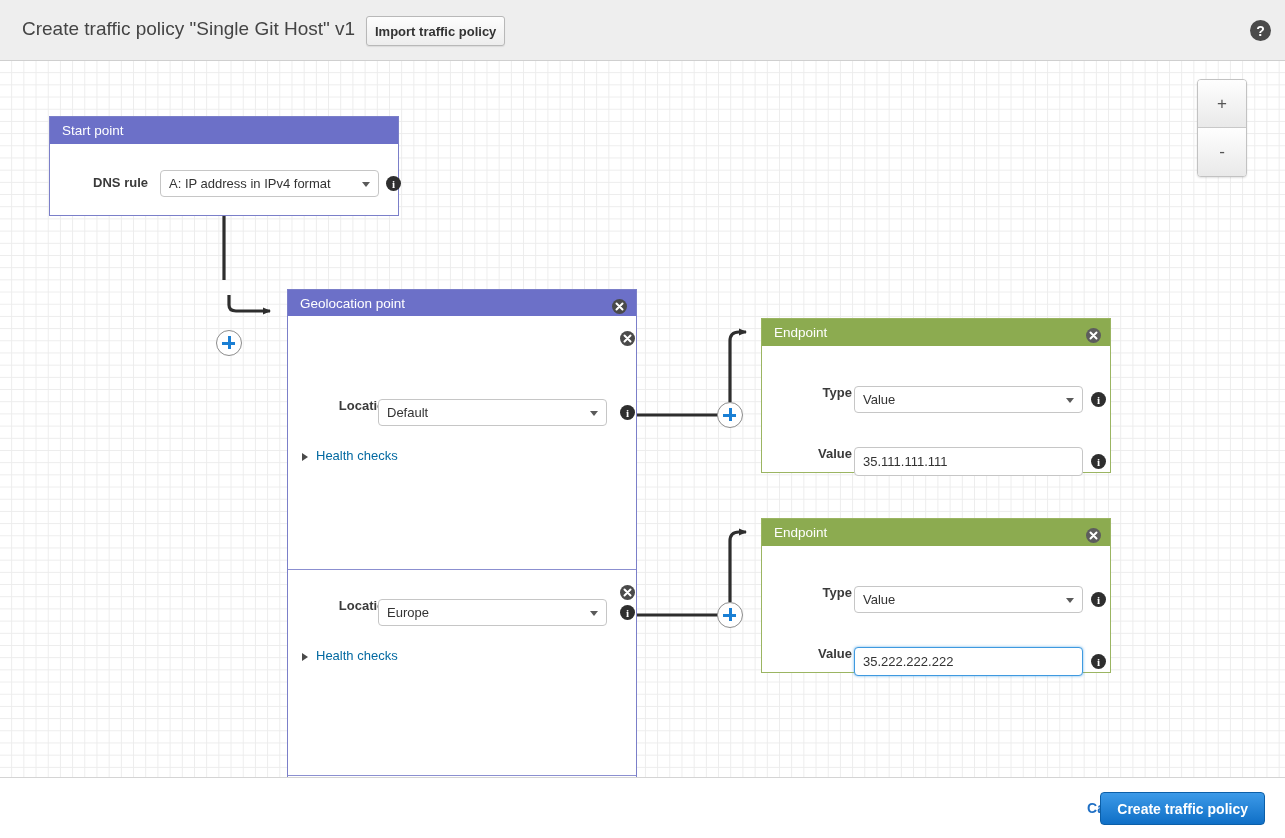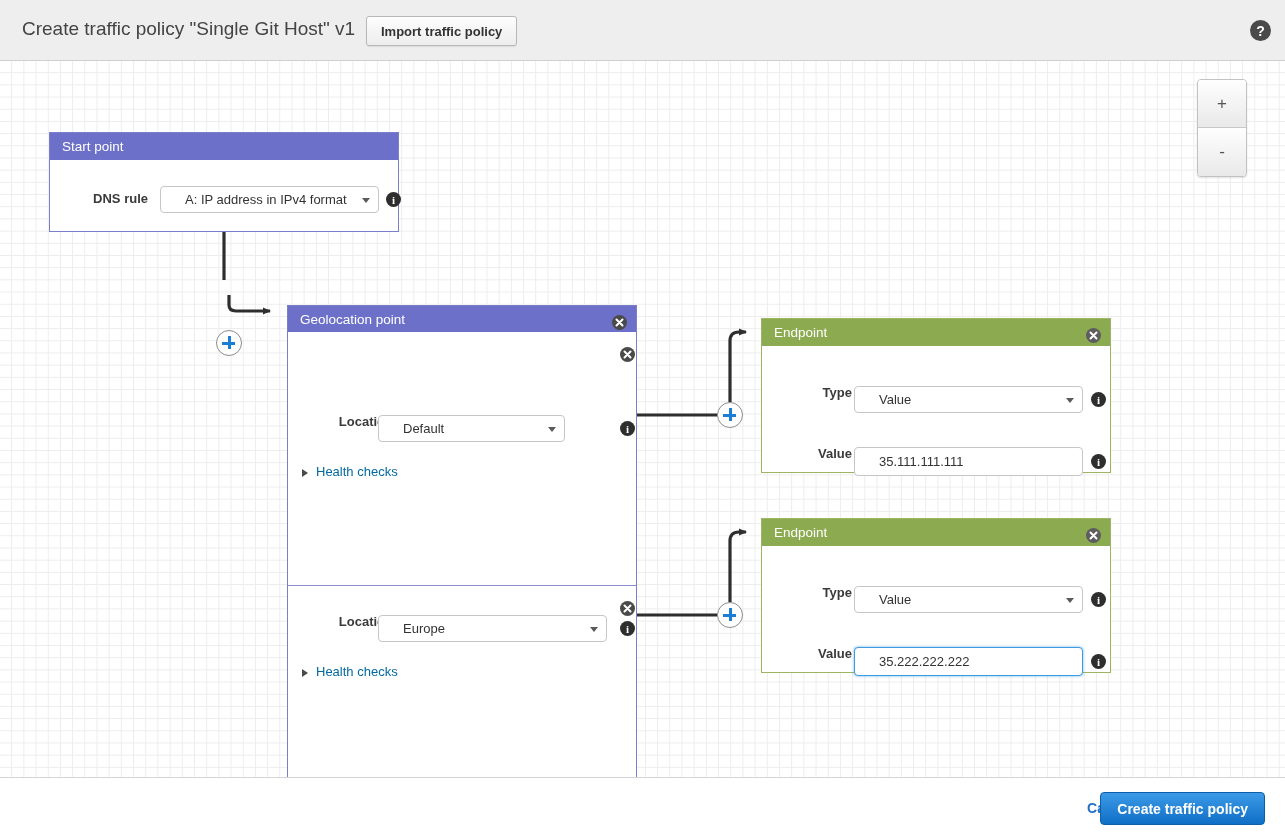--- a/index.html
+++ b/index.html
@@ -30,21 +30,21 @@
     position: absolute;
     left: 22px; top: 18px;
     font-size: 19px;
     color: #444444;
     white-space: nowrap;
   }
   #import-btn {
     position: absolute;
     left: 366px; top: 16px;
     height: 30px;
-    padding: 0 14px;
+    padding: 0 8px;
     font-family: "Liberation Sans", sans-serif;
     font-size: 13px;
     font-weight: bold;
     color: #333333;
     background: linear-gradient(to bottom, #fdfdfd 0%, #ededed 100%);
     border: 1px solid #b8b8b8;
     border-radius: 3px;
     cursor: pointer;
     box-shadow: 0 1px 1px rgba(0,0,0,0.08);
   }
@@ -102,21 +102,21 @@
   }
   #zoom-in-button { border-bottom: 1px solid #c8c8c8; }
 
   
   .card {
     position: absolute;
     background: #ffffff;
     box-sizing: border-box;
     z-index: 3;
   }
-  .card-purple { border: 1px solid #7b7fc9; margin-top: 16px; }
+  .card-purple { border: 1px solid #7b7fc9; }
   .card-green  { border: 1px solid #9bb562; }
 
   .card-head {
     position: relative;
     height: 27px;
     line-height: 27px;
     padding: 0 12px;
     color: #ffffff;
     font-size: 13.5px;
     box-sizing: border-box;
@@ -142,21 +142,21 @@
   .control {
     position: absolute;
     height: 27px;
     box-sizing: border-box;
     border: 1px solid #c6c6c6;
     border-radius: 4px;
     background: #ffffff;
     font-family: "Liberation Sans", sans-serif;
     font-size: 13px;
     color: #333333;
-    padding: 0 24px;
+    padding: 0 8px;
     line-height: 25px;
     white-space: nowrap;
     overflow: hidden;
   }
   .control.focused {
     border: 1px solid #3f9ae0;
     box-shadow: 0 0 3px rgba(63,154,224,0.75);
   }
   .caret {
     position: absolute;
@@ -341,21 +341,21 @@
   <div class="card card-purple" style="left:287px; top:255px; width:350px; height:500px; border-top:none;">
 
     <div>
       <span class="ico-circle" style="left:332px; top:15px;">
         <svg width="15" height="15" viewBox="0 0 15 15">
           <circle cx="7.5" cy="7.5" r="7.5" fill="#4a4a4a"></circle>
           <path d="M4.5,4.5 L10.5,10.5 M10.5,4.5 L4.5,10.5" stroke="#ffffff" stroke-width="2" stroke-linecap="round"></path>
         </svg>
       </span>
       <span class="field-label" style="left:15px; top:73px; width:90px; position:absolute;">Location</span>
-      <div class="control" style="left:90px; top:83px; width:187px;">
+      <div class="control" style="left:90px; top:83px; width:229px;">
         <span>Default</span>
         <span class="caret"></span>
       </div>
       <span class="ico-info" style="left:332px; top:89px; position:absolute;">
         <svg width="15" height="15" viewBox="0 0 15 15">
           <circle cx="7.5" cy="7.5" r="7.5" fill="#2e2e2e"></circle>
           <text x="7.5" y="11.6" font-family="Liberation Serif, serif" font-size="11" font-weight="bold" fill="#ffffff" text-anchor="middle">i</text>
         </svg>
       </span>
       <div class="health-row" style="left:14px; top:132px; width:120px; height:18px;">

